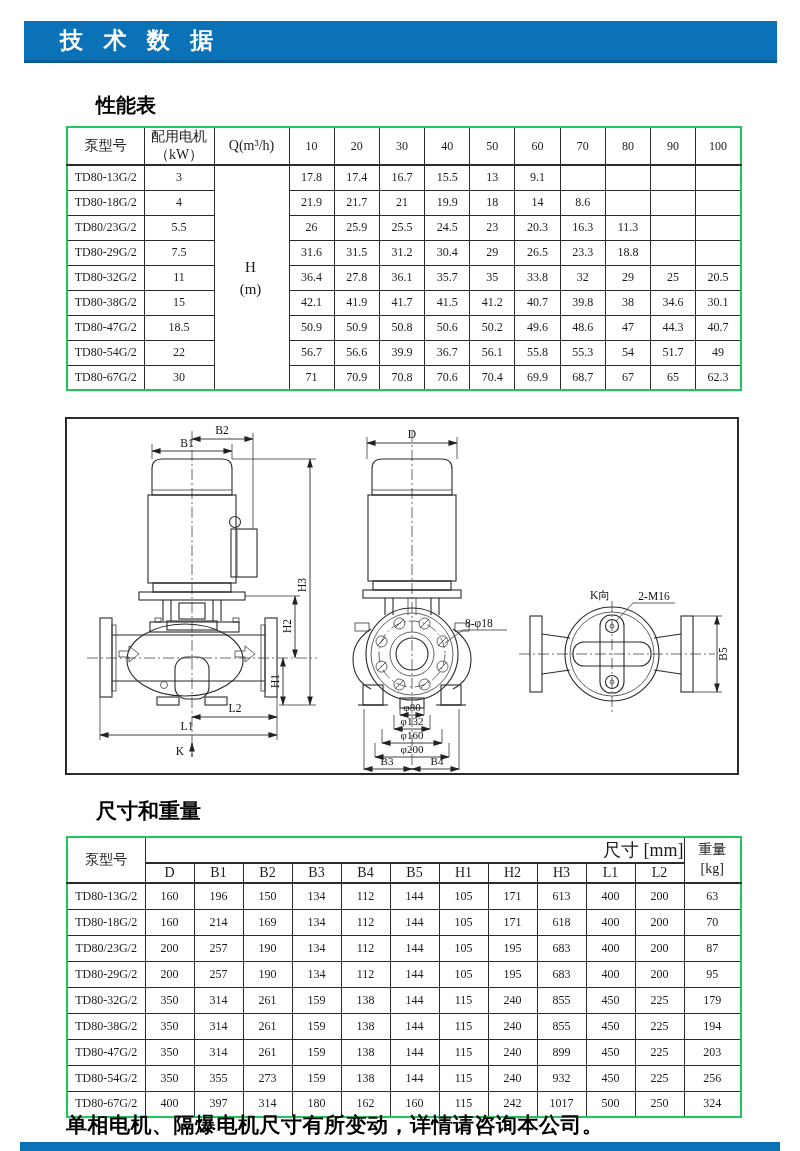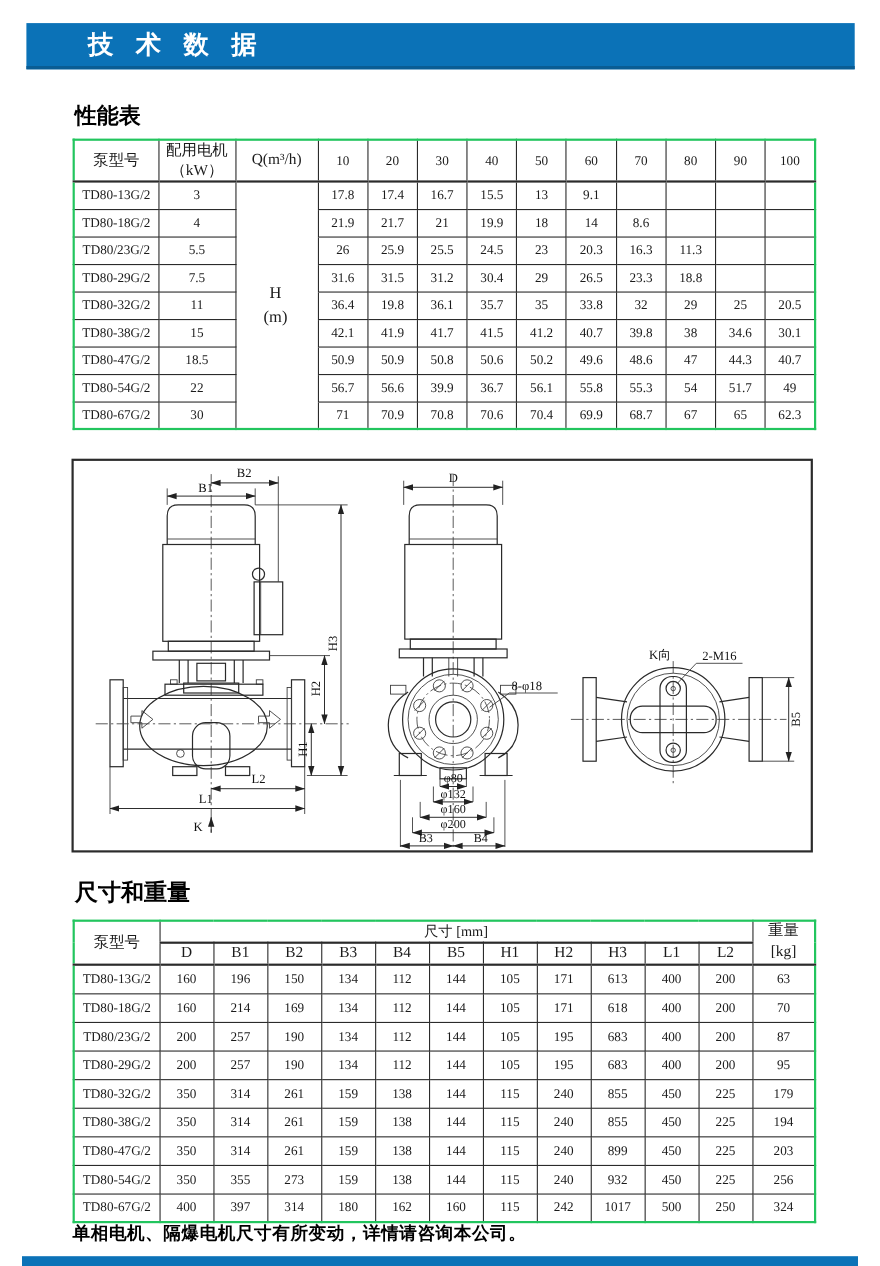--- a/index.html
+++ b/index.html
@@ -4,24 +4,24 @@
 <style>
   * { margin:0; padding:0; box-sizing:border-box; }
   html,body { background:#ffffff; }
   body { width:800px; height:1151px; position:relative; overflow:hidden;
          font-family:"Liberation Serif","DejaVu Serif",serif; color:#1b1b1b; }
 
   .header-bar { position:absolute; left:24px; top:21px; width:753px; height:42px;
                 background:#0b72b7; border-bottom:3px solid #0a5d94; }
   .header-bar .title { color:#ffffff; font-family:"Liberation Sans","DejaVu Sans",sans-serif;
                        font-weight:bold; font-size:23px; letter-spacing:7px;
-                       line-height:39px; padding-left:56px; }
+                       line-height:39px; padding-left:36px; }
 
   .section-heading { position:absolute; font-family:"Liberation Sans","DejaVu Sans",sans-serif;
-                     font-weight:bold; color:#000; }
+                     font-weight:bold; color:#000;margin-left:28px; }
   .perf-heading { left:68px; top:92px; font-size:20px; }
   .dims-heading { left:68px; top:797px; font-size:21px; }
 
   .perf-wrap { position:absolute; left:66px; top:126px; width:674px; }
   table { border-collapse:collapse; table-layout:fixed; width:674px; background:#fff; }
   th, td { border:1px solid #2b2b2b; text-align:center; vertical-align:middle;
            font-family:"Liberation Serif","DejaVu Serif",serif; color:#1b1b1b;
            overflow:hidden; white-space:nowrap; }
   table { border:2px solid #22c55e; }
   thead th { border-bottom:2px solid #2b2b2b; }
@@ -36,28 +36,28 @@
   .h-unit-overlay { position:absolute; left:147px; top:40px; width:75px; height:225px;
                     display:flex; align-items:center; justify-content:center;
                     font-size:15px; line-height:1.45; text-align:center; pointer-events:none; }
 
   .drawing-box { position:absolute; left:65px; top:417px; width:674px; height:358px;
                  border:2px solid #2b2b2b; background:#fff; }
 
   .dims-wrap { position:absolute; left:66px; top:836px; width:674px; }
   .dims-table thead th { font-weight:normal; }
   .dims-table th.model { font-size:14px; }
-  .dims-table th.group { height:18px; font-size:13px; }
+  .dims-table th.group { height:18px; font-size:18px;text-align:right; }
   .dims-table th.dimcol { height:20px; font-size:14px; }
   .dims-table th.weight { font-size:14px; line-height:1.35; }
   .dims-table td { height:26px; font-size:12px; }
 
   .footer-note { position:absolute; left:66px; top:1111px;
                  font-family:Liberation Mono, monospace;
-                 font-weight:600; font-size:16px; color:#000; letter-spacing:0.5px; }
+                 font-weight:600; font-size:21px; color:#000; letter-spacing:0.5px; }
   .bottom-bar { position:absolute; left:20px; top:1142px; width:760px; height:9px;
                 background:#0b72b7; }
 
   svg .ln   { stroke:#2a2a2a; stroke-width:1.1; fill:none; }
   svg .thin { stroke:#3a3a3a; stroke-width:0.8; fill:none; }
   svg .cl   { stroke:#444; stroke-width:0.8; fill:none; stroke-dasharray:11 3 2 3; }
   svg .dim  { stroke:#2a2a2a; stroke-width:0.9; fill:none; }
   svg text.dm { font-family:"Liberation Serif","DejaVu Serif",serif; font-size:11.5px; fill:#111; }
   svg text.dms { font-family:"Liberation Serif","DejaVu Serif",serif; font-size:11px; fill:#111; }
 </style>
@@ -155,21 +155,21 @@
         <td>23.3</td>
         <td>18.8</td>
         <td></td>
         <td></td>
       </tr>
         <tr>
         <td class="model">TD80-32G/2</td>
         <td>11</td>
         <td class="hcol"></td>
         <td>36.4</td>
-        <td>19.8</td>
+        <td>27.8</td>
         <td>36.1</td>
         <td>35.7</td>
         <td>35</td>
         <td>33.8</td>
         <td>32</td>
         <td>29</td>
         <td>25</td>
         <td>20.5</td>
       </tr>
         <tr>

